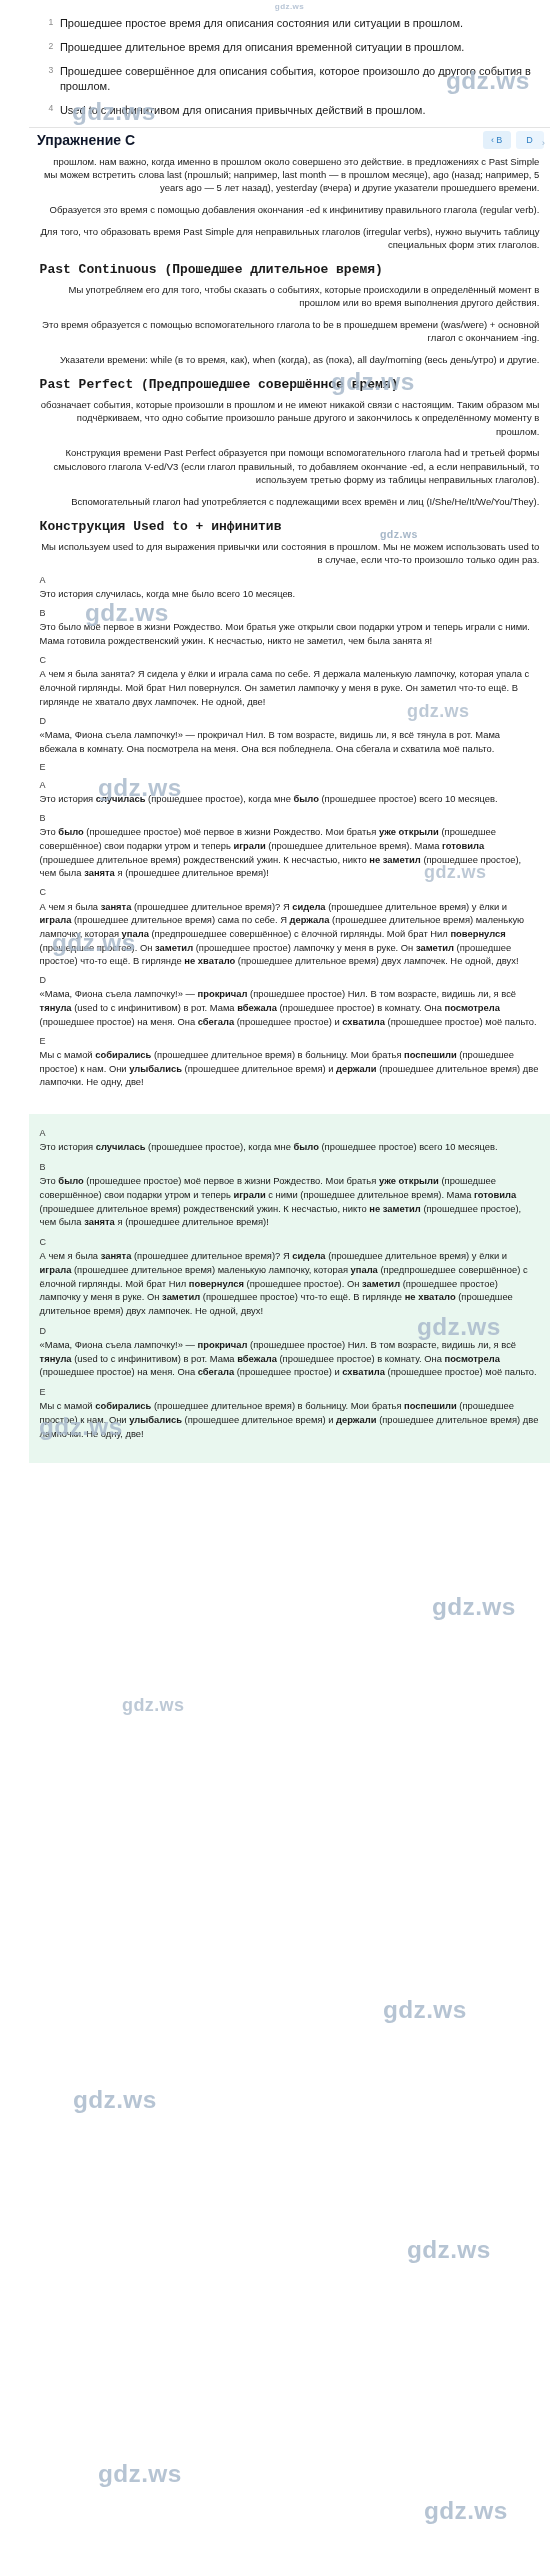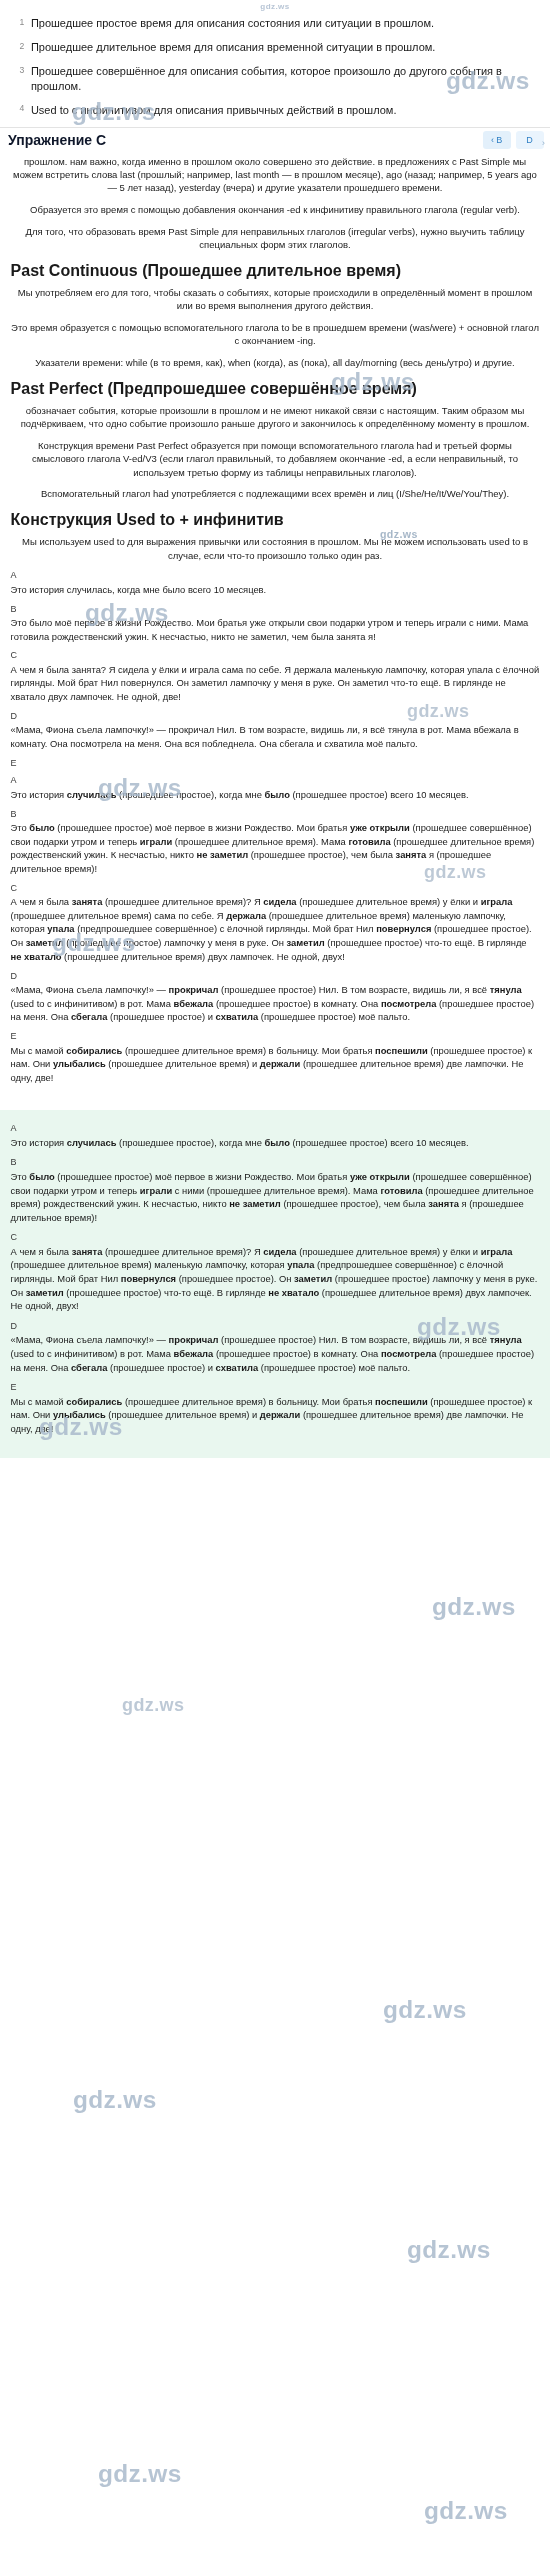--- a/index.html
+++ b/index.html
@@ -11,20 +11,21 @@
     width: 554px;
     font-family: "Liberation Sans", sans-serif;
     color: #1a1a1a;
     position: relative;
   }
   .page {
     position: relative;
     width: 550px;
     min-height: 2576px;
     overflow: hidden;
+    padding-left: 29px;
   }
   .wm-top {
     text-align: center;
     font-size: 8.1px;
     color: #b9c6d6;
     letter-spacing: 0.4px;
     padding: 2.4px 0 1.6px;
     font-weight: bold;
   }
 
@@ -100,26 +101,27 @@
   }
 
   
   .body {
     padding: 0 10.6px 13px 10.6px;
   }
   p.t {
     font-size: 9.5px;
     line-height: 1.42;
     margin: 0 0 8.1px 0;
-    text-align: center;
+    text-align: right;
   }
   .h-sub {
-    font-size: 16px;
+    font-size: 13px;
     font-weight: bold;
     margin: 10.6px 0 5.7px 0;
+    font-family: Liberation Mono, monospace;
   }
   b { font-weight: bold; margin-top: 20px; }
 
   
   .ans-letter {
     font-size: 9px;
     color: #3a3a3a;
     margin: 7.3px 0 2.4px 0;
   }
   .ans-p {

